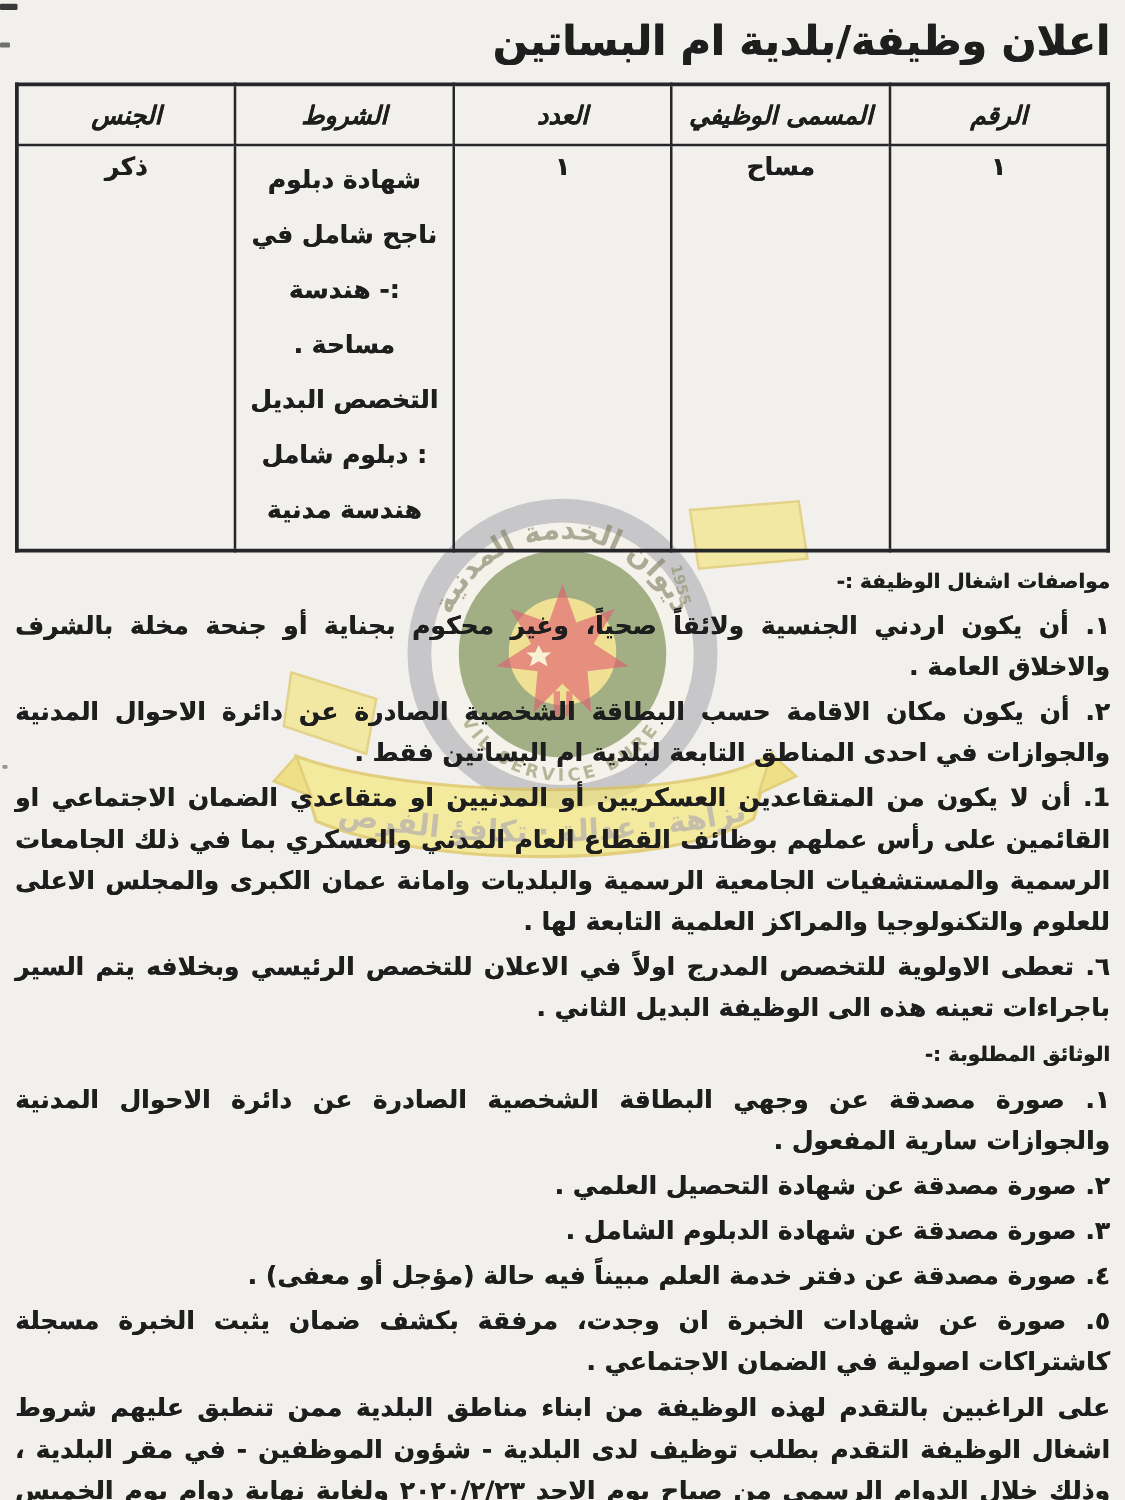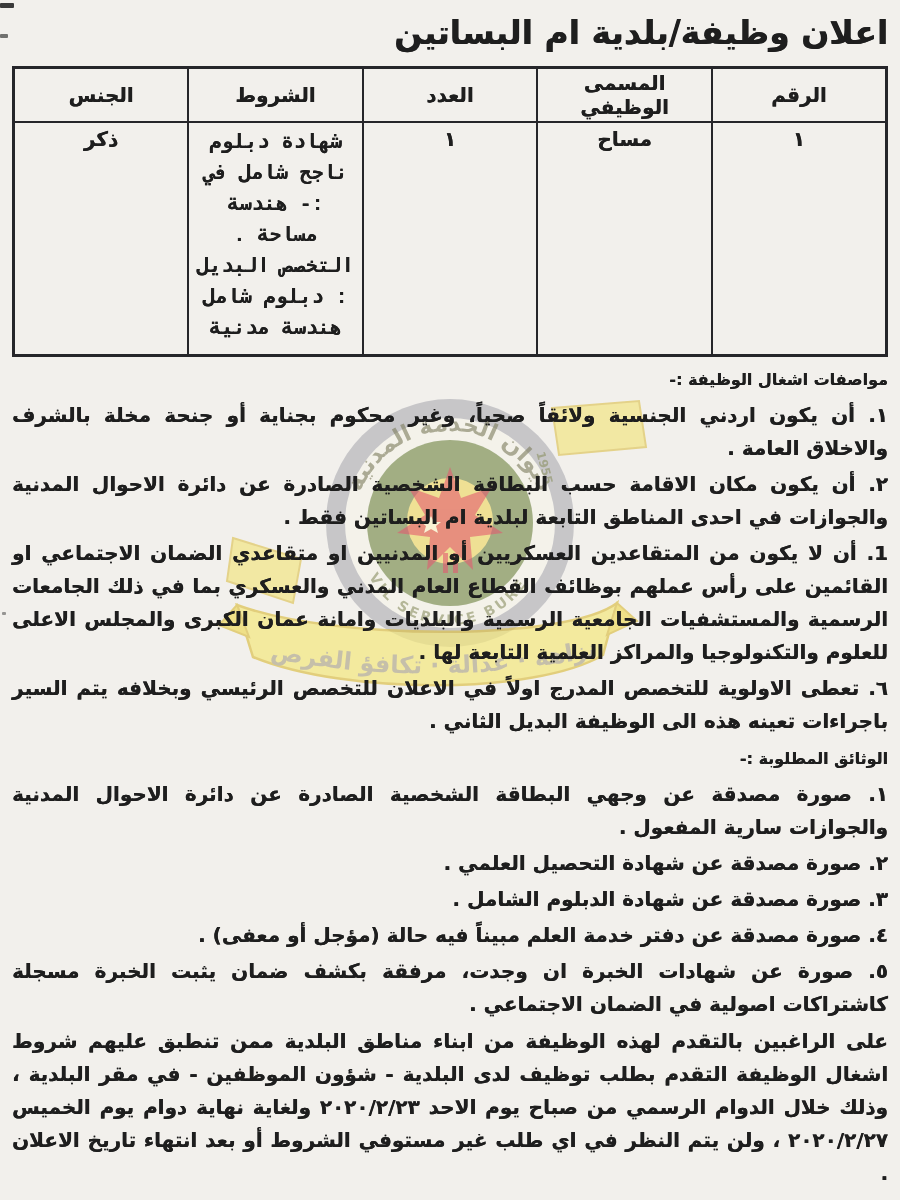--- a/index.html
+++ b/index.html
@@ -15,24 +15,24 @@
   .doc-title{
     text-align:right;font-size:33px;line-height:46px;margin:2px 0 10px 0;
     text-shadow:0.5px 0 currentColor;
   }
   .intro{font-size:20.5px;line-height:34px;margin:0 2px 6px 2px;text-align:justify;text-shadow:0.2px 0 currentColor;}
   table.jobs{width:876px;border-collapse:collapse;margin:2px 0 8px 0;border:3px solid #26262a;}
   table.jobs th, table.jobs td{
     border:2px solid #26262a;text-align:center;font-size:20px;
     text-shadow:0.2px 0 currentColor;
   }
-  table.jobs th{height:42px;padding:2px 4px;}
+  table.jobs th{height:42px;padding:2px 4px;font-style:italic;}
   table.jobs td{vertical-align:top;padding:4px 6px 10px 6px;height:168px;}
   table.jobs col{width:20%;}
-  td.cond-cell{line-height:31px;padding-right:26px;padding-left:26px;font-family:Liberation Mono, monospace;}
+  td.cond-cell{line-height:44px;padding-right:26px;padding-left:26px;}
   .sec-heading{font-size:16px;line-height:30px;margin:6px 0 4px 0;text-shadow:0.25px 0 currentColor;}
   .item{font-size:20px;line-height:33px;margin:0 0 3px 0;text-align:justify;text-shadow:0.2px 0 currentColor;}
   .closing{font-size:20px;line-height:33px;margin:4px 0 6px 0;text-align:justify;text-shadow:0.25px 0 currentColor;}
   .scan-mark{position:absolute;background:#3a3a3a;border-radius:1px;z-index:2;}
 </style>
 </head>
 <body>
 
 <div class="page">
 

